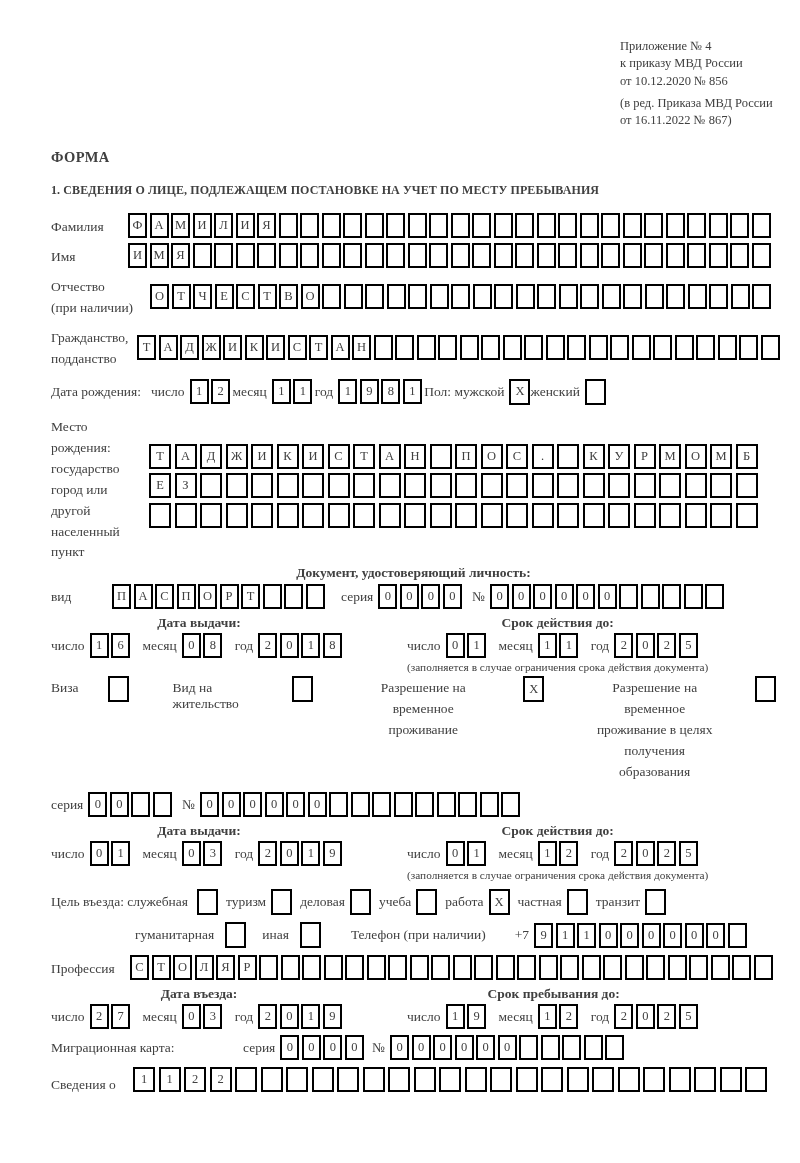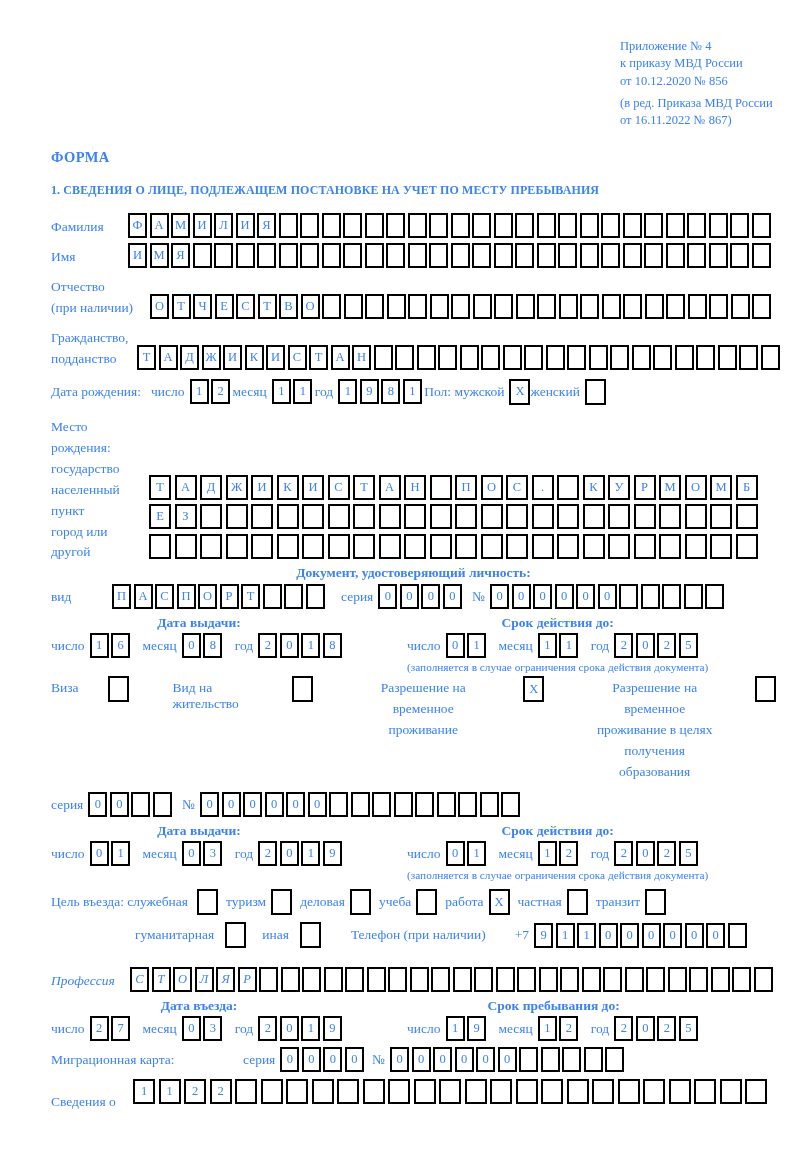--- a/index.html
+++ b/index.html
@@ -1,27 +1,27 @@
 <!DOCTYPE html>
 <html><head>
 <meta charset="utf-8">
 <style>
   html,body{margin:0;padding:0;background:#fff;}
-  .page{width:800px;height:1163px;box-sizing:border-box;background:#fff;color:#3b82f6;
+  .page{width:800px;height:1163px;box-sizing:border-box;background:#fff;color:#404040;
         font-family:"Liberation Serif","DejaVu Serif",serif;font-size:13.5px;
         padding:38px 24px 0 51px;overflow:hidden;position:relative;}
   
   .appendix{margin-left:569px;font-size:12.5px;line-height:1.38;}
   .appendix .gap{margin-top:5px;}
   .forma{text-align:left;font-weight:bold;font-size:14.5px;margin:20px 8px 0 0;letter-spacing:.4px;}
   .title{text-align:center;font-weight:bold;font-size:14.5px;margin-top:18px;line-height:1.6;}
   .blank-underline{display:inline-block;width:56px;border-bottom:2px solid #3a3a3a;height:2px;margin-left:14px;}
   .sec{font-weight:bold;font-size:12px;margin-top:17px;white-space:nowrap;letter-spacing:.1px;}
   
-  .row{display:flex;align-items:flex-end;margin-top:5px;}
+  .row{display:flex;align-items:center;margin-top:5px;}
   .lbl{flex:none;padding-top:4px;line-height:1.55;}
   .w77{width:77px;} .w99{width:99px;} .w86{width:86px;} .w98{width:98px;} .w79{width:79px;} .w82{width:82px;}
   .cells{display:flex;flex-wrap:nowrap;}
   .cell{flex:none;width:15px;height:21px;border:2px solid #000;margin-right:2.5px;
         display:inline-flex;align-items:center;justify-content:center;
         font-size:12.5px;background:#fff;}
   .wide .cell{width:18px;height:21px;margin-right:3.5px;}
   .stack{display:flex;flex-direction:column;}
   .stack .cells{margin-bottom:4.5px;}
   .chk{display:inline-flex;}
@@ -236,22 +236,22 @@
     <span class="t g">женский</span>
     <span class="chk">
         <span class="cell"></span>
       </span>
   </div>
 
   <div class="row" style="margin-top:8px;">
     <div class="lbl w98">
       <div>Место рождения:</div>
       <div>государство</div>
+      <div>город или другой</div>
       <div>населенный пункт</div>
-      <div>город или другой</div>
     </div>
     <div class="stack">
       <div class="cells wide">
           <span class="cell">Т</span>
           <span class="cell">А</span>
           <span class="cell">Д</span>
           <span class="cell">Ж</span>
           <span class="cell">И</span>
           <span class="cell">К</span>
           <span class="cell">И</span>
@@ -566,21 +566,21 @@
         <span class="cell">0</span>
         <span class="cell">0</span>
         <span class="cell">0</span>
         <span class="cell">0</span>
         <span class="cell">0</span>
         <span class="cell">0</span>
         <span class="cell"></span>
       </span>
   </div>
 
-  <div class="row" style="margin-top:19px;font-style:italic;">
+  <div class="row" style="margin-top:7px;">
     <div class="lbl w79">Профессия</div>
     <div class="cells">
         <span class="cell">С</span>
         <span class="cell">Т</span>
         <span class="cell">О</span>
         <span class="cell">Л</span>
         <span class="cell">Я</span>
         <span class="cell">Р</span>
         <span class="cell"></span>
         <span class="cell"></span>

